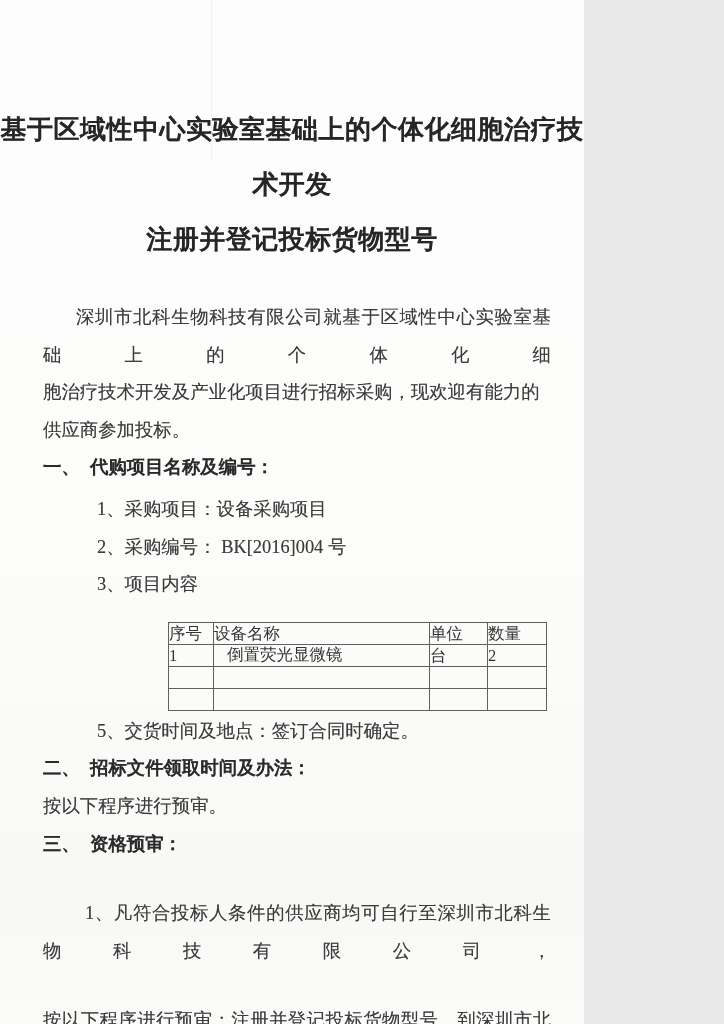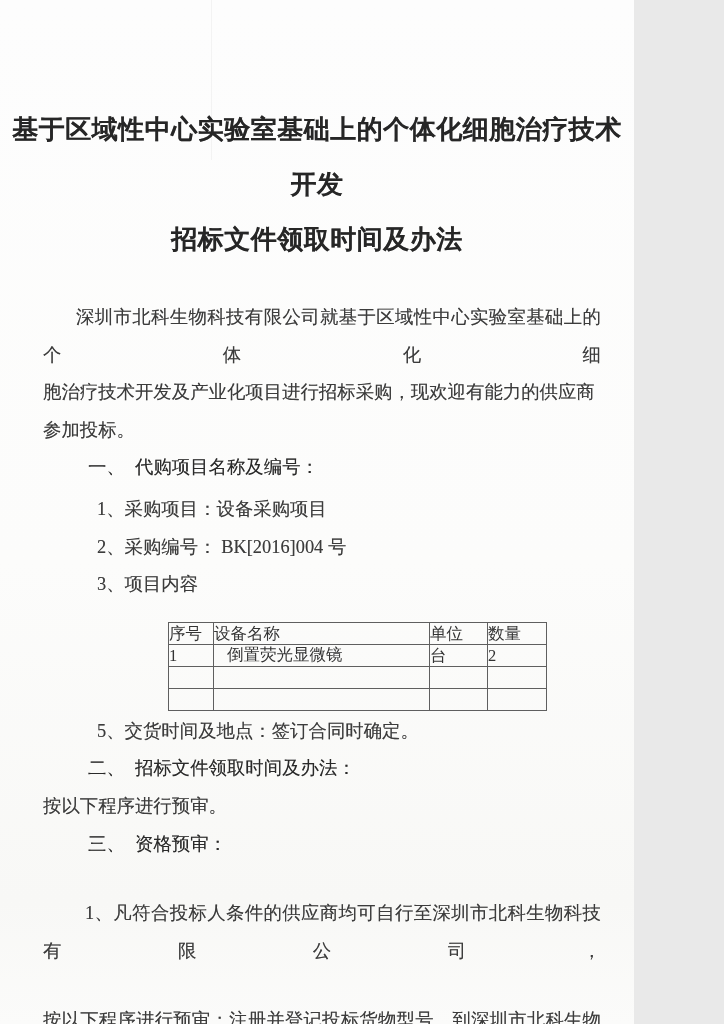--- a/index.html
+++ b/index.html
@@ -3,21 +3,21 @@
 <meta charset="utf-8">
 <style>
   html, body { margin:0; padding:0; }
   body {
     width:724px; height:1024px;
     background:#e9e9e9;
     font-family:"Liberation Serif","DejaVu Serif",serif;
   }
   .page {
     position:relative;
-    width:634px; height:1024px;
+    width:584px; height:1024px;
     overflow:hidden;
     background:linear-gradient(180deg,#fdfdfd 0%,#fcfcfb 55%,#f8f8f6 88%,#fbfbfa 100%);
     color:#3a3a3a;
   }
   .scan-line {
     position:absolute; left:211px; top:0; width:1px; height:160px;
     background:rgba(0,0,0,0.04);
   }
   .title {
     padding-top:102px;
@@ -37,21 +37,21 @@
     text-shadow:0 0 0.5px rgba(60,60,60,0.5);
   }
   .line { min-height:37.6px; }
   .jl { text-align:justify; text-align-last:justify;margin-top:32px; }
   .ind-intro { text-indent:33px; }
   .ind-2em   { text-indent:45px; }
   .ind-item  { text-indent:42px; }
   .sub { padding-left:54px; }
   .sub4 { padding-left:44px; }
   .first-sub { margin-top:4px; }
-  .h { font-weight:normal; color:#2a2a2a;margin-left:45px; }
+  .h { font-weight:bold; color:#2a2a2a; }
   .hnum { display:inline-block; width:47px; }
   table.equip {
     border-collapse:collapse;
     margin:18px 0 2px 125px;
     font-size:16.5px;
     color:#333;
     text-shadow:none;
   }
   table.equip td {
     border:1px solid #5f5f5f;
@@ -67,21 +67,21 @@
   col.c-qty  { width:59px; }
 </style>
 </head>
 <body>
 
 <div class="page">
   <div class="scan-line"></div>
 
   <div class="title">
     <div>基于区域性中心实验室基础上的个体化细胞治疗技术开发</div>
-    <div>招标文件领取时间及办法</div>
+    <div>注册并登记投标货物型号</div>
   </div>
 
   <div class="body">
     <div class="line jl ind-intro">深圳市北科生物科技有限公司就基于区域性中心实验室基础上的个体化细</div>
     <div class="line">胞治疗技术开发及产业化项目进行招标采购，现欢迎有能力的供应商参加投标。</div>
 
     <div class="line h"><span class="hnum">一、</span><span>代购项目名称及编号：</span></div>
 
     <div class="line sub first-sub">1、采购项目：设备采购项目</div>
     <div class="line sub">2、采购编号： BK[2016]004 号</div>

